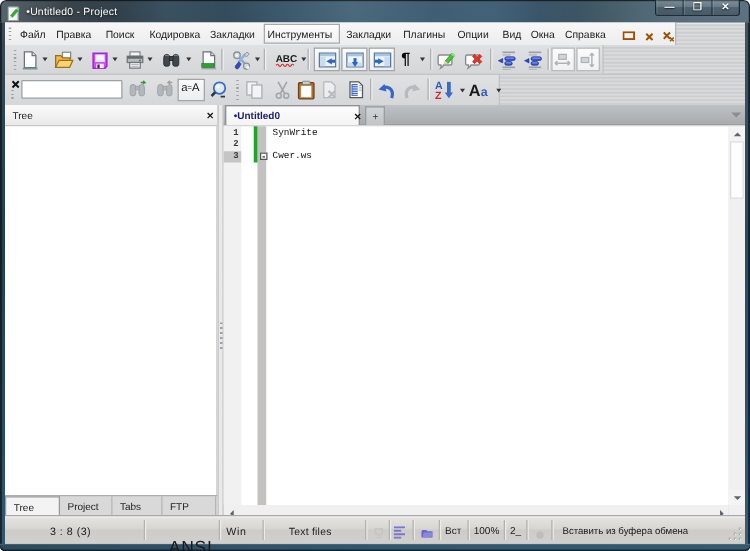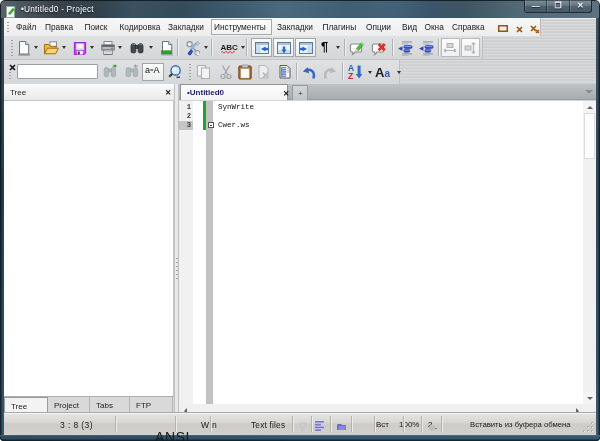--- a/index.html
+++ b/index.html
@@ -68,21 +68,21 @@
 .vsb{position:absolute;left:579px;top:83px;width:13px;height:303px;background:#f0f0f0;}
 .vsb .up,.vsb .dn{position:absolute;left:0;width:13px;height:12px;background:#f4f4f4;}
 .vsb .dn{bottom:0;}
 .vsb .thumb{position:absolute;left:1px;top:12px;width:11px;height:46px;background:#fdfdfd;border:1px solid #dcdcdc;}
 .arr{position:absolute;width:0;height:0;}
 .hsb{position:absolute;left:175px;top:386px;width:404px;height:12px;background:#f0f0f0;}
 .corner{position:absolute;left:579px;top:386px;width:13px;height:12px;background:#f0f0f0;}
 
 .status{position:absolute;left:0;top:394px;width:592px;height:23px;background:linear-gradient(180deg,#e6e4e1 0%,#d8d6d2 45%,#ceccc8 50%,#d2d0cc 100%);border-top:1px solid #a8a8a8;box-shadow:inset 0 1px 0 #f6f5f3;font-size:8px;color:#1a1a1a;}
 .ssep{position:absolute;top:3px;bottom:3px;width:1px;background:#b4b2ae;box-shadow:1px 0 0 #ecebe8;}
-.stx{position:absolute;top:7px;margin-left:20px;}
+.stx{position:absolute;top:7px;}
 .grip2{position:absolute;right:2px;bottom:2px;width:13px;height:13px;}
 </style>
 </head>
 <body>
 <div class="window">
 
   <div class="appicon" style="left:6px;top:4px"><svg width="11" height="12" viewBox="0 0 11 12">
         <rect x="0.5" y="0.5" width="8" height="11" fill="#fdfdfd" stroke="#9aa"></rect>
         <path d="M2 7.5 L6.8 2 L8.8 3.6 L4 9.1 Z" fill="#3aae36"></path>
         <path d="M6.8 2 L8.8 3.6 L9.6 1.6 Z" fill="#8ad47e"></path>

